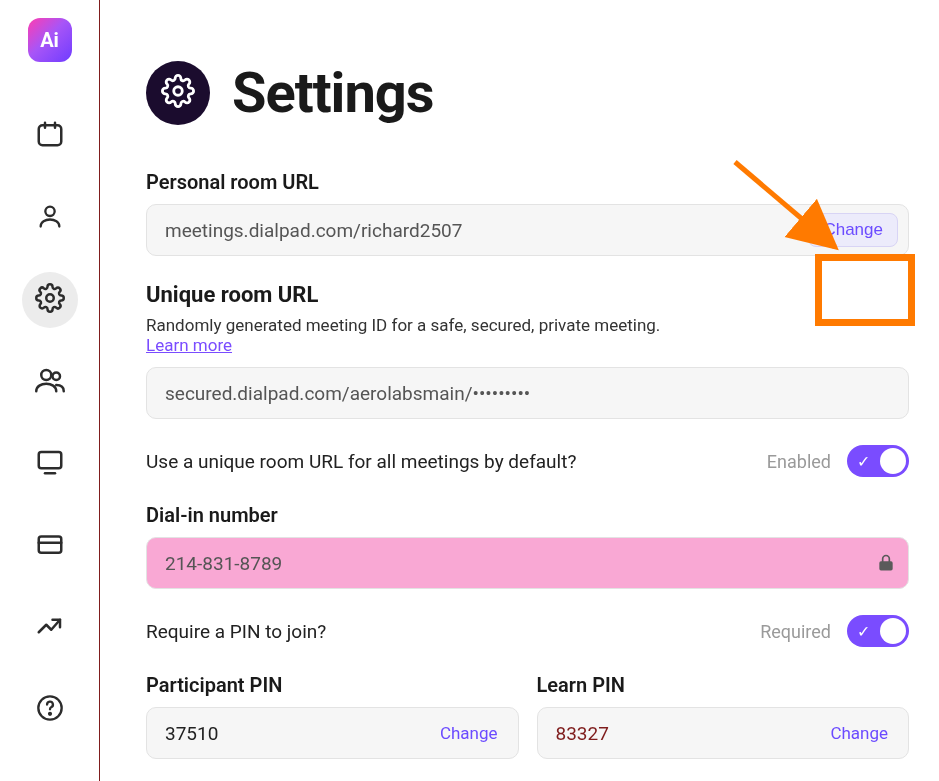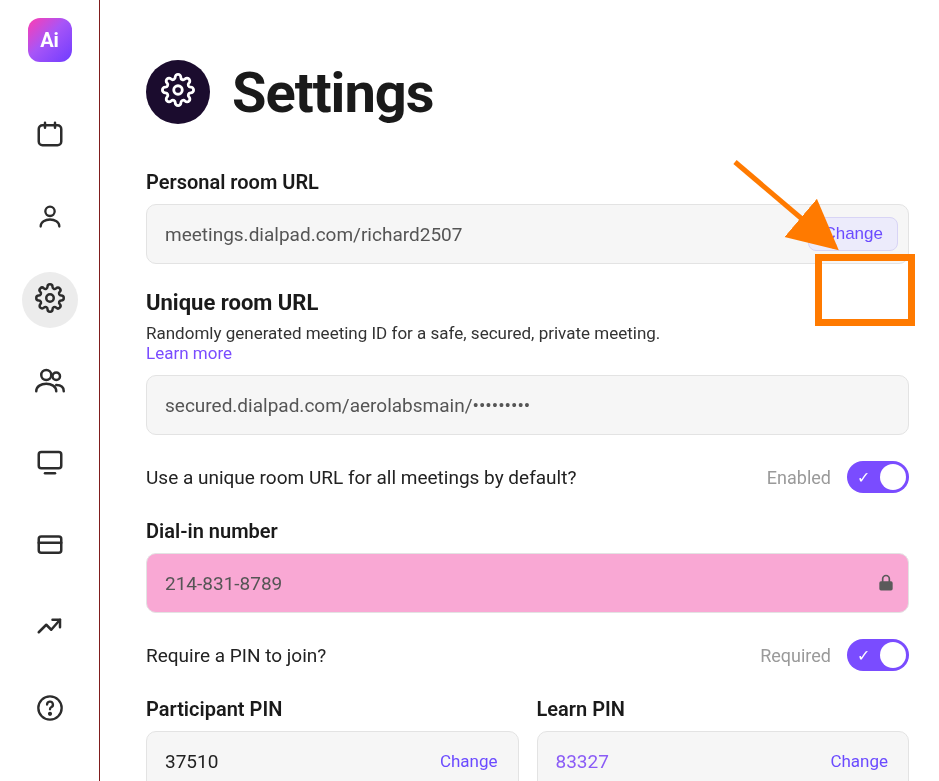--- a/index.html
+++ b/index.html
@@ -38,21 +38,21 @@
     color: #2c2c2c;
     cursor: pointer;
   }
   .nav-item.active { background: #ececec; }
   .main {
     flex: 1;
     padding: 60px 30px 0 46px;
     position: relative;
   }
   .page-head {
-    display: flex; gap: 22px;
+    display: flex; align-items: center; gap: 22px;
     margin-bottom: 44px;
   }
   .page-head-icon {
     width: 64px; height: 64px; border-radius: 50%;
     background: #1b0c2e;
     display: flex; align-items: center; justify-content: center;
     color: #fff;
   }
   .page-title {
     font-size: 56px; font-weight: 700; letter-spacing: -1px;
@@ -60,21 +60,21 @@
   .section-title {
     font-size: 28px; font-weight: 700; margin-bottom: 20px;
   }
   .field-label { font-size: 20px; font-weight: 600; margin-bottom: 10px; }
   .row { margin-bottom: 26px; }
   .pill-input {
     display: flex; align-items: center;
     border: 1px solid #e3e3e3;
     background: #f6f6f6;
     border-radius: 10px;
-    height: 60px;
+    height: 52px;
     padding: 0 10px 0 18px;
     font-size: 19px;
     color: #555;
   }
   .pill-input .value { flex: 1; white-space: nowrap; overflow: hidden; text-overflow: ellipsis; }
   .pill-input.dark { background: #f9a8d4; }
   .chg-btn {
     border: 1px solid #d8d4f5;
     background: #ecebfb;
     color: #6b4bff;
@@ -87,21 +87,21 @@
     color: #6b4bff; font-size: 17px; cursor: pointer; padding: 0 10px;
   }
   .lock {
     width: 24px; color: #5a5a5a; display:flex; align-items:center; justify-content:center;
   }
   .subhead { font-size: 22px; font-weight: 700; margin-bottom: 8px; }
   .helper {
     display: flex; justify-content: space-between; align-items: baseline;
     font-size: 17px; color: #333; margin-bottom: 12px; flex-direction: column;
   }
-  .helper a { color: #7a4cff; cursor: pointer; }
+  .helper a { color: #7a4cff; text-decoration: underline; cursor: pointer; }
   .toggle-row {
     display: flex; align-items: center; gap: 16px; margin-bottom: 26px;
   }
   .toggle-row .q { flex: 1; font-size: 19px; color: #222; }
   .toggle-row .state { color: #9a9a9a; font-size: 18px; }
   .switch {
     width: 62px; height: 32px; border-radius: 16px;
     background: #7a4cff; position: relative; cursor: pointer;
     display: flex; align-items: center;
   }
@@ -274,21 +274,21 @@
       <div class="col">
         <div class="field-label">Participant PIN</div>
         <div class="pill-input">
           <span class="value" style="color:#222;">37510</span>
           <span class="chg-link">Change</span>
         </div>
       </div>
       <div class="col">
         <div class="field-label">Learn PIN</div>
         <div class="pill-input">
-          <span class="value" style="color:#8b5cf6;">83327</span>
+          <span class="value" style="color:#7f1d1d;">83327</span>
           <span class="chg-link">Change</span>
         </div>
       </div>
     </div>
 
     <div class="highlight"></div>
     <svg class="arrow" width="140" height="120">
       <defs>
         <marker id="ah" markerWidth="12" markerHeight="12" refX="9" refY="5" orient="auto">
           <path d="M0,0 L10,5 L0,10 z" fill="#ff7a00"></path>

